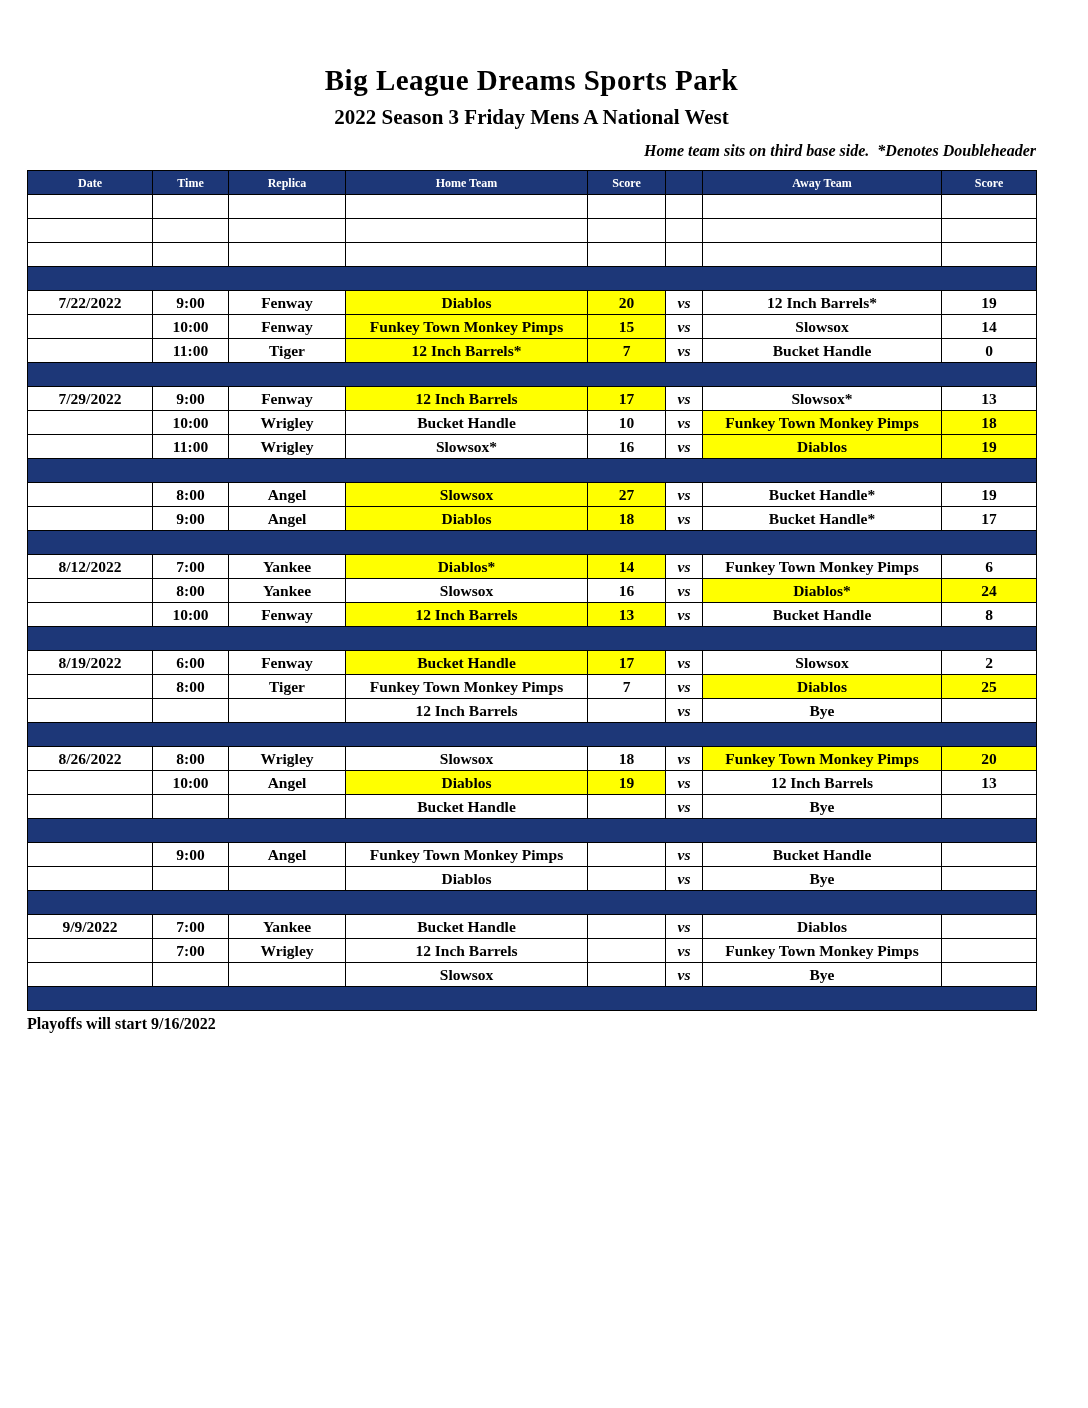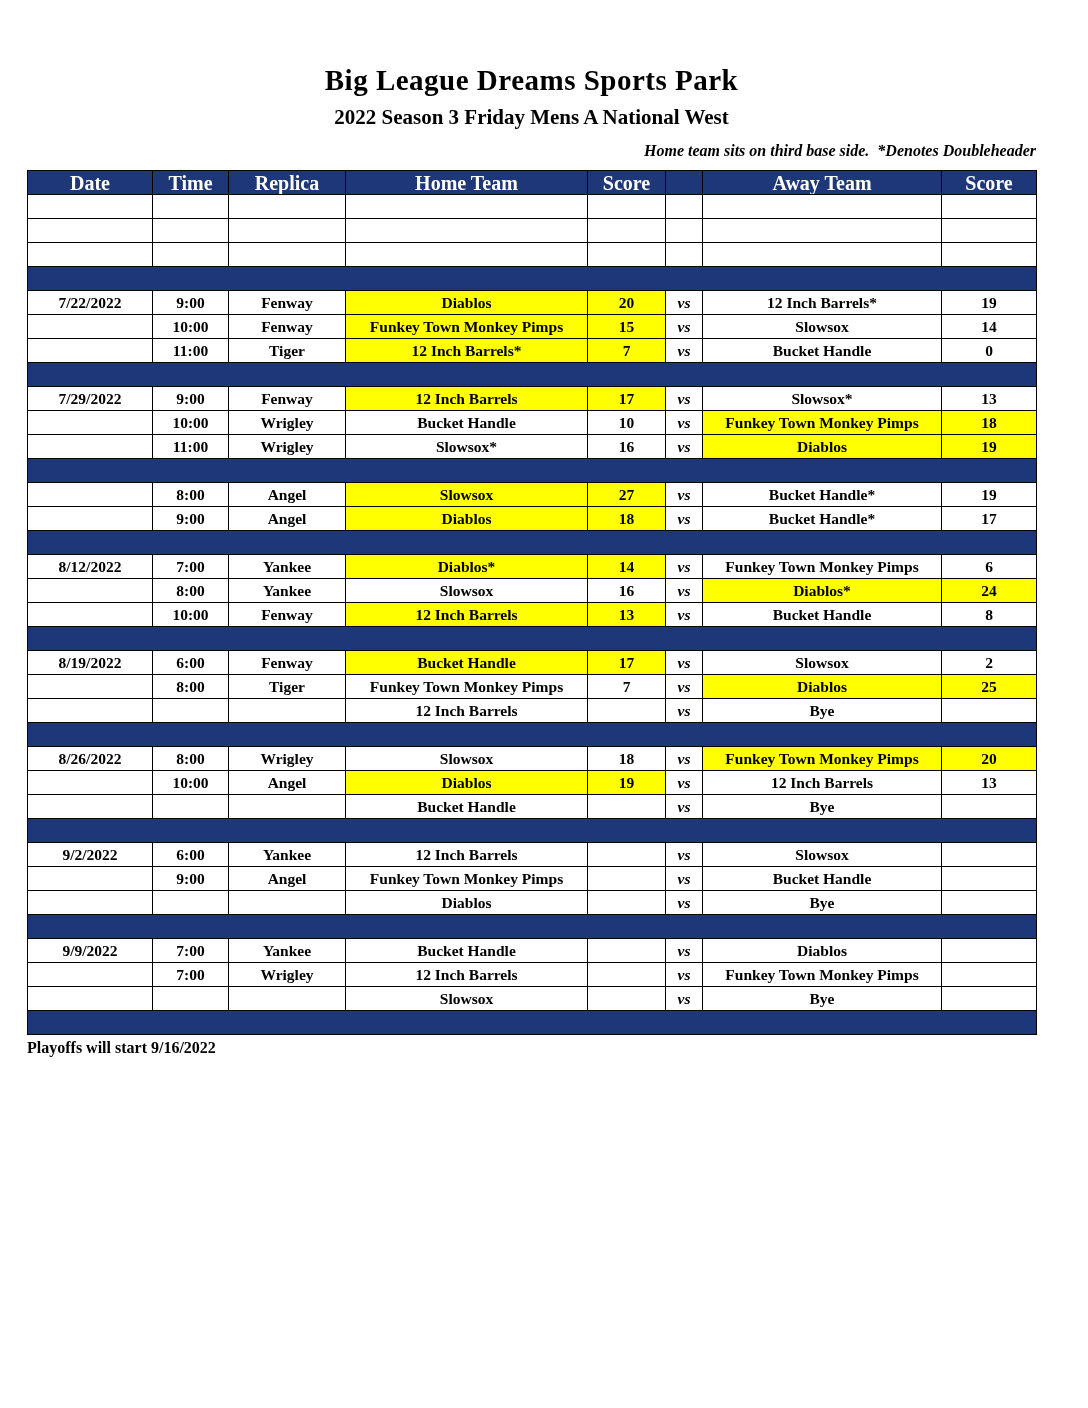--- a/index.html
+++ b/index.html
@@ -55,21 +55,21 @@
     text-align: center;
     font-weight: bold;
     font-size: 15.5px;
     overflow: hidden;
     white-space: nowrap;
     line-height: 1;
   }
   table.schedule th {
     background: var(--navy);
     color: var(--header-text);
-    font-size: 20px;
+    font-size: 12px;
   }
   td.sep {
     background: var(--navy);
   }
   td.vs {
     font-style: italic;
     font-size: 14px;
     font-weight: bold;
   }
   td.hl {
@@ -331,30 +331,20 @@
           <td>Bucket Handle</td>
           <td></td>
           <td class="vs">vs</td>
           <td>Bye</td>
           <td></td>
         </tr>
         <tr>
           <td colspan="8" class="sep"></td>
         </tr>
         <tr>
-          <td>9/2/2022</td>
-          <td>6:00</td>
-          <td>Yankee</td>
-          <td>12 Inch Barrels</td>
-          <td></td>
-          <td class="vs">vs</td>
-          <td>Slowsox</td>
-          <td></td>
-        </tr>
-        <tr>
           <td></td>
           <td>9:00</td>
           <td>Angel</td>
           <td>Funkey Town Monkey Pimps</td>
           <td></td>
           <td class="vs">vs</td>
           <td>Bucket Handle</td>
           <td></td>
         </tr>
         <tr>

